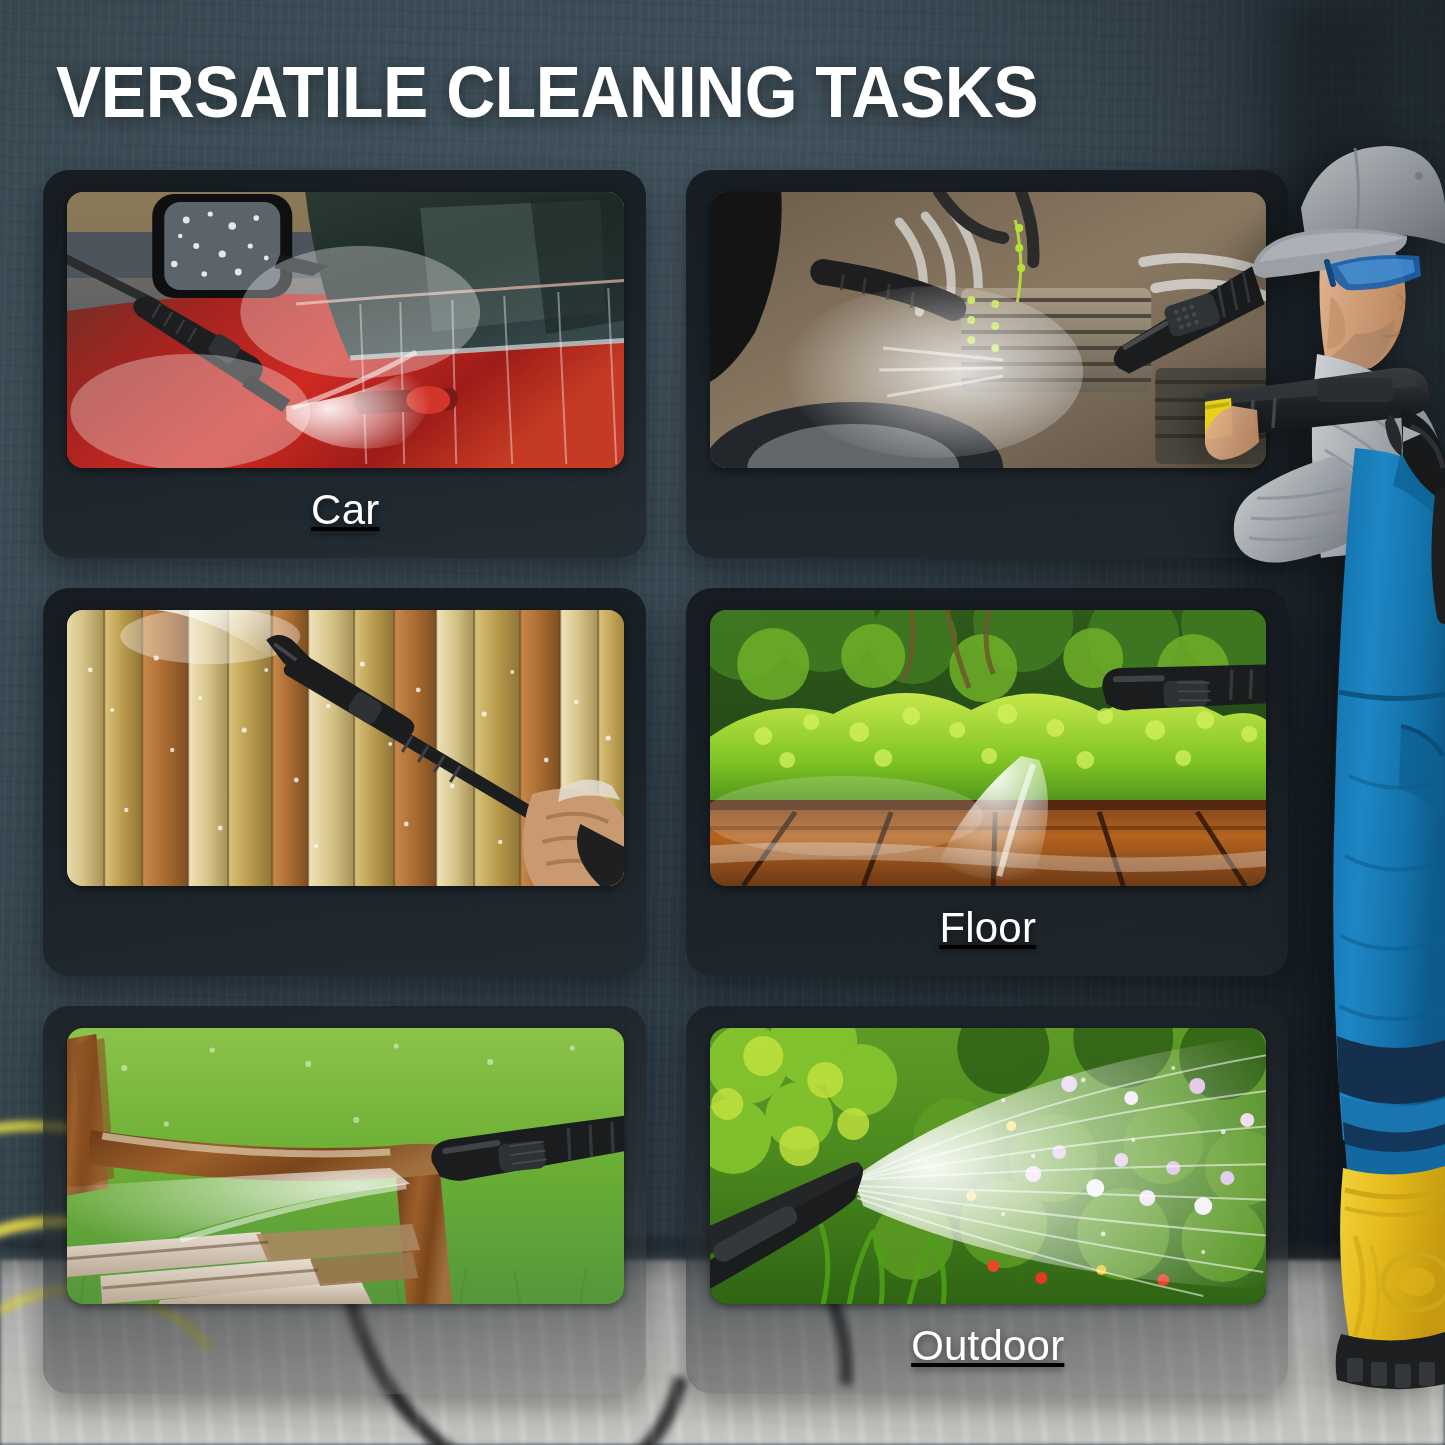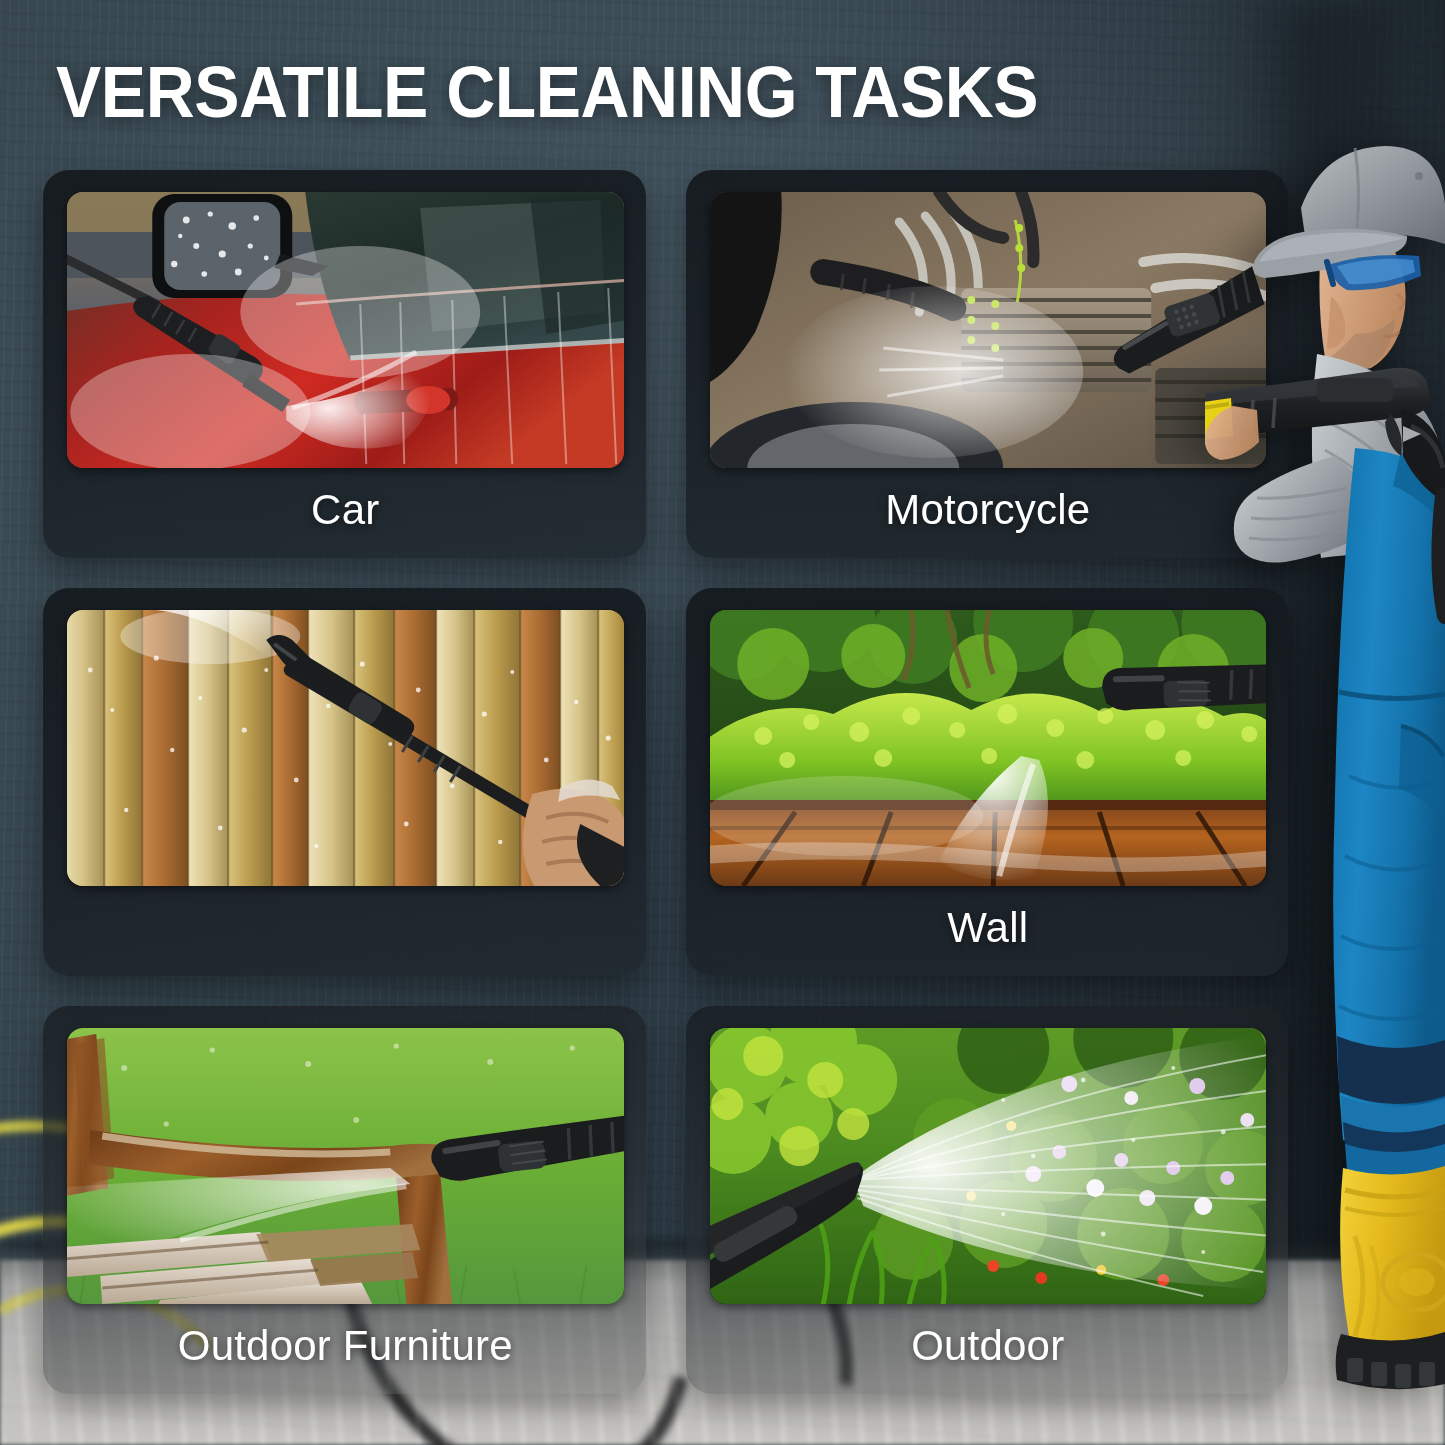--- a/index.html
+++ b/index.html
@@ -89,20 +89,21 @@
     width:1245px;
     display:grid; grid-template-columns:1fr 1fr; gap:30px 40px;
   }
   .card{
     position:relative; border-radius:26px;
     background:linear-gradient(170deg, rgba(20,25,29,.93) 0%, rgba(23,29,34,.90) 46%, rgba(30,38,44,.80) 100%);
     box-shadow:0 14px 34px rgba(0,0,0,.42);
     padding:22px 22px 0 24px;
     display:flex; flex-direction:column;
     height:388px;
+    text-decoration:underline;
   }
   .card.translucent{
     background:linear-gradient(172deg, rgba(24,29,33,.80) 0%, rgba(38,43,47,.62) 52%, rgba(86,88,88,.40) 100%);
     box-shadow:0 12px 30px rgba(0,0,0,.34);
   }
   .thumb{
     width:100%; height:276px; border-radius:16px; overflow:hidden;
     position:relative; background:#111; flex:none;
     box-shadow:0 3px 10px rgba(0,0,0,.5);
   }
@@ -338,21 +339,20 @@
           </g>
           <g stroke="#34383b" stroke-width="3">
             <path d="M532 120 L528 152"></path>
               <path d="M546 117 L542 149"></path>
               <path d="M560 114 L556 146"></path>
           </g>
           <path d="M424 150 L470 140" stroke="#46494c" stroke-width="5" stroke-linecap="round"></path>
         </g>
       </svg>
     </div>
-    <div class="caption">Motorcycle</div>
   </div>
 
   <div class="card">
     <div class="thumb">
       <svg viewBox="0 0 570 276" preserveAspectRatio="xMidYMid slice">
         <defs>
           <linearGradient id="plankA" x1="0" y1="0" x2="1" y2="0">
             <stop offset="0" stop-color="#d9c47c"></stop>
               <stop offset=".5" stop-color="#b99a4c"></stop>
             <stop offset="1" stop-color="#8e7437"></stop>
@@ -560,21 +560,21 @@
           </g>
           <g stroke="#34383b" stroke-width="3.4">
             <path d="M508 14 L518 42"></path>
               <path d="M526 6 L536 34"></path>
               <path d="M544 -2 L554 26"></path>
           </g>
           <path d="M404 66 L446 48" stroke="#45484b" stroke-width="6" stroke-linecap="round" opacity=".9"></path>
         </g>
       </svg>
     </div>
-    <div class="caption">Wall</div>
+    <div class="caption">Floor</div>
   </div>
 
   <div class="card translucent">
     <div class="thumb">
       <svg viewBox="0 0 570 276" preserveAspectRatio="xMidYMid slice">
         <defs>
           <linearGradient id="grassG" x1="0" y1="0" x2="0" y2="1">
             <stop offset="0" stop-color="#8cc34a"></stop>
               <stop offset=".5" stop-color="#6aae35"></stop>
             <stop offset="1" stop-color="#55973c"></stop>
@@ -652,21 +652,20 @@
           </g>
           <g stroke="#34383b" stroke-width="3.4">
             <path d="M500 82 L510 112"></path>
               <path d="M520 73 L530 103"></path>
               <path d="M540 64 L550 94"></path>
           </g>
           <path d="M388 138 L436 116" stroke="#45484b" stroke-width="6" stroke-linecap="round" opacity=".9"></path>
         </g>
       </svg>
     </div>
-    <div class="caption">Outdoor Furniture</div>
   </div>
 
   <div class="card translucent">
     <div class="thumb">
       <svg viewBox="0 0 570 276" preserveAspectRatio="xMidYMid slice">
         <defs>
           <linearGradient id="gardenG" x1="0" y1="0" x2="0" y2="1">
             <stop offset="0" stop-color="#5e9b26"></stop>
               <stop offset=".45" stop-color="#4b8a1f"></stop>
             <stop offset="1" stop-color="#2f6414"></stop>

